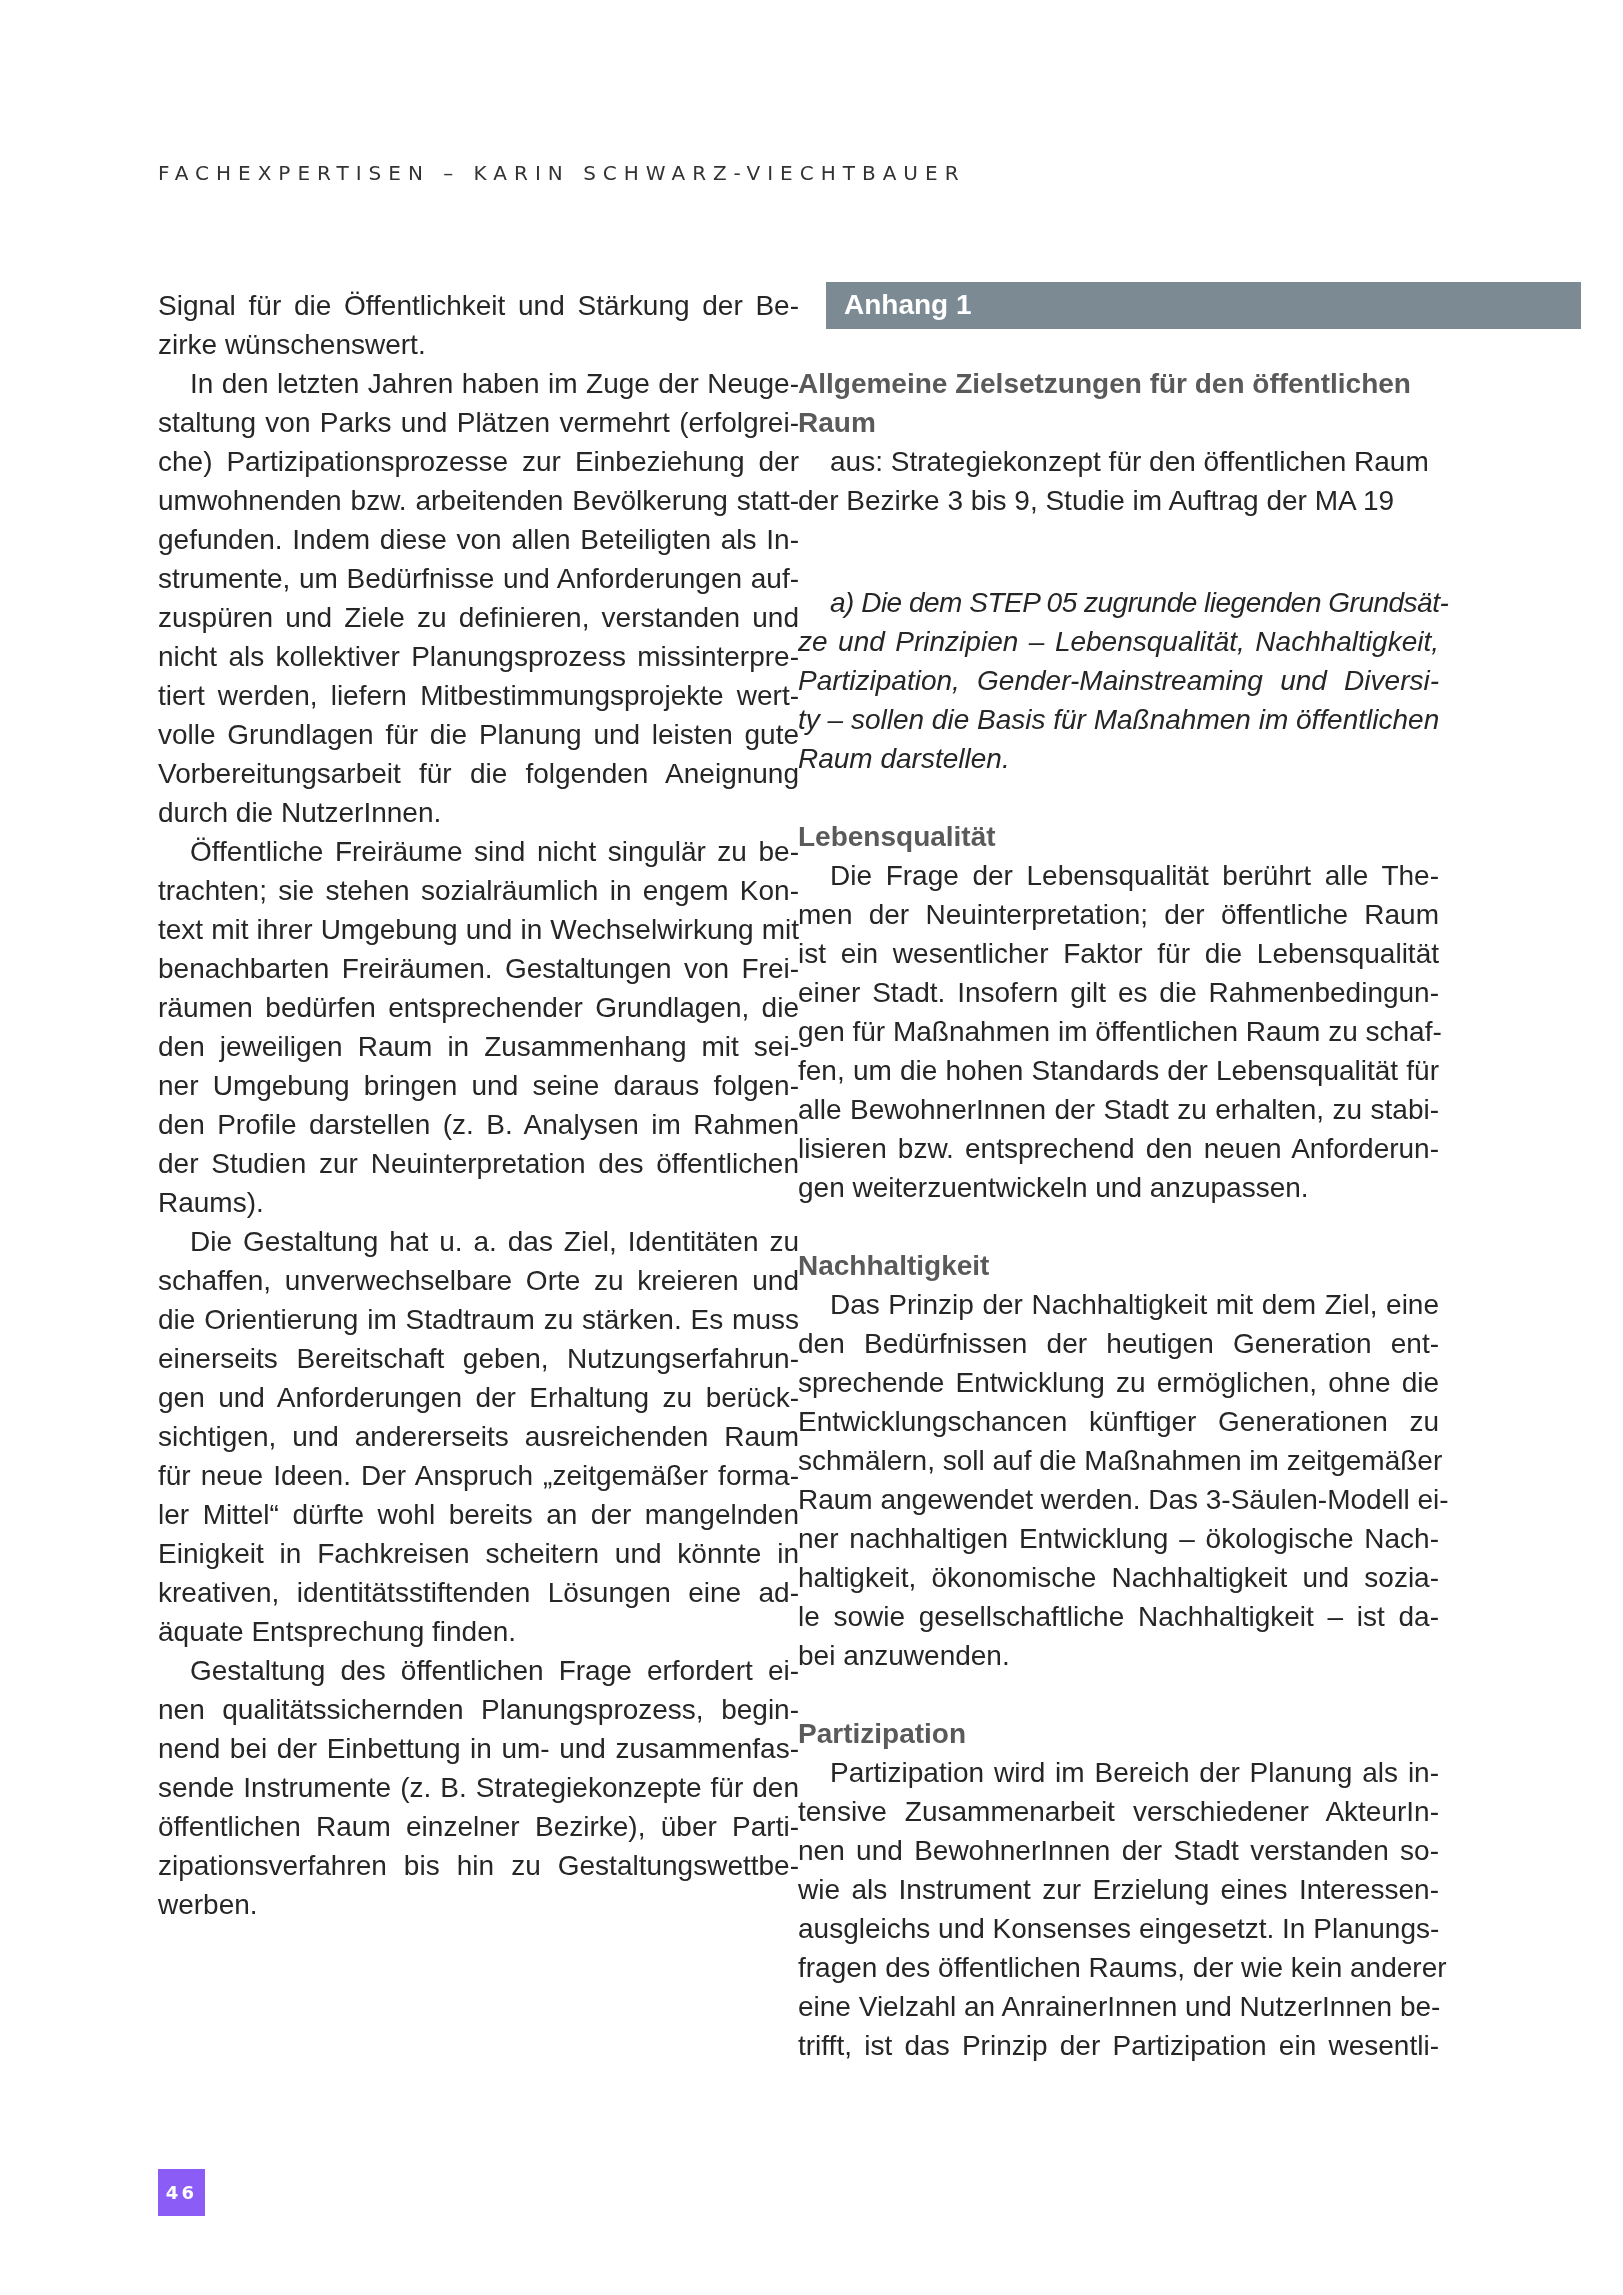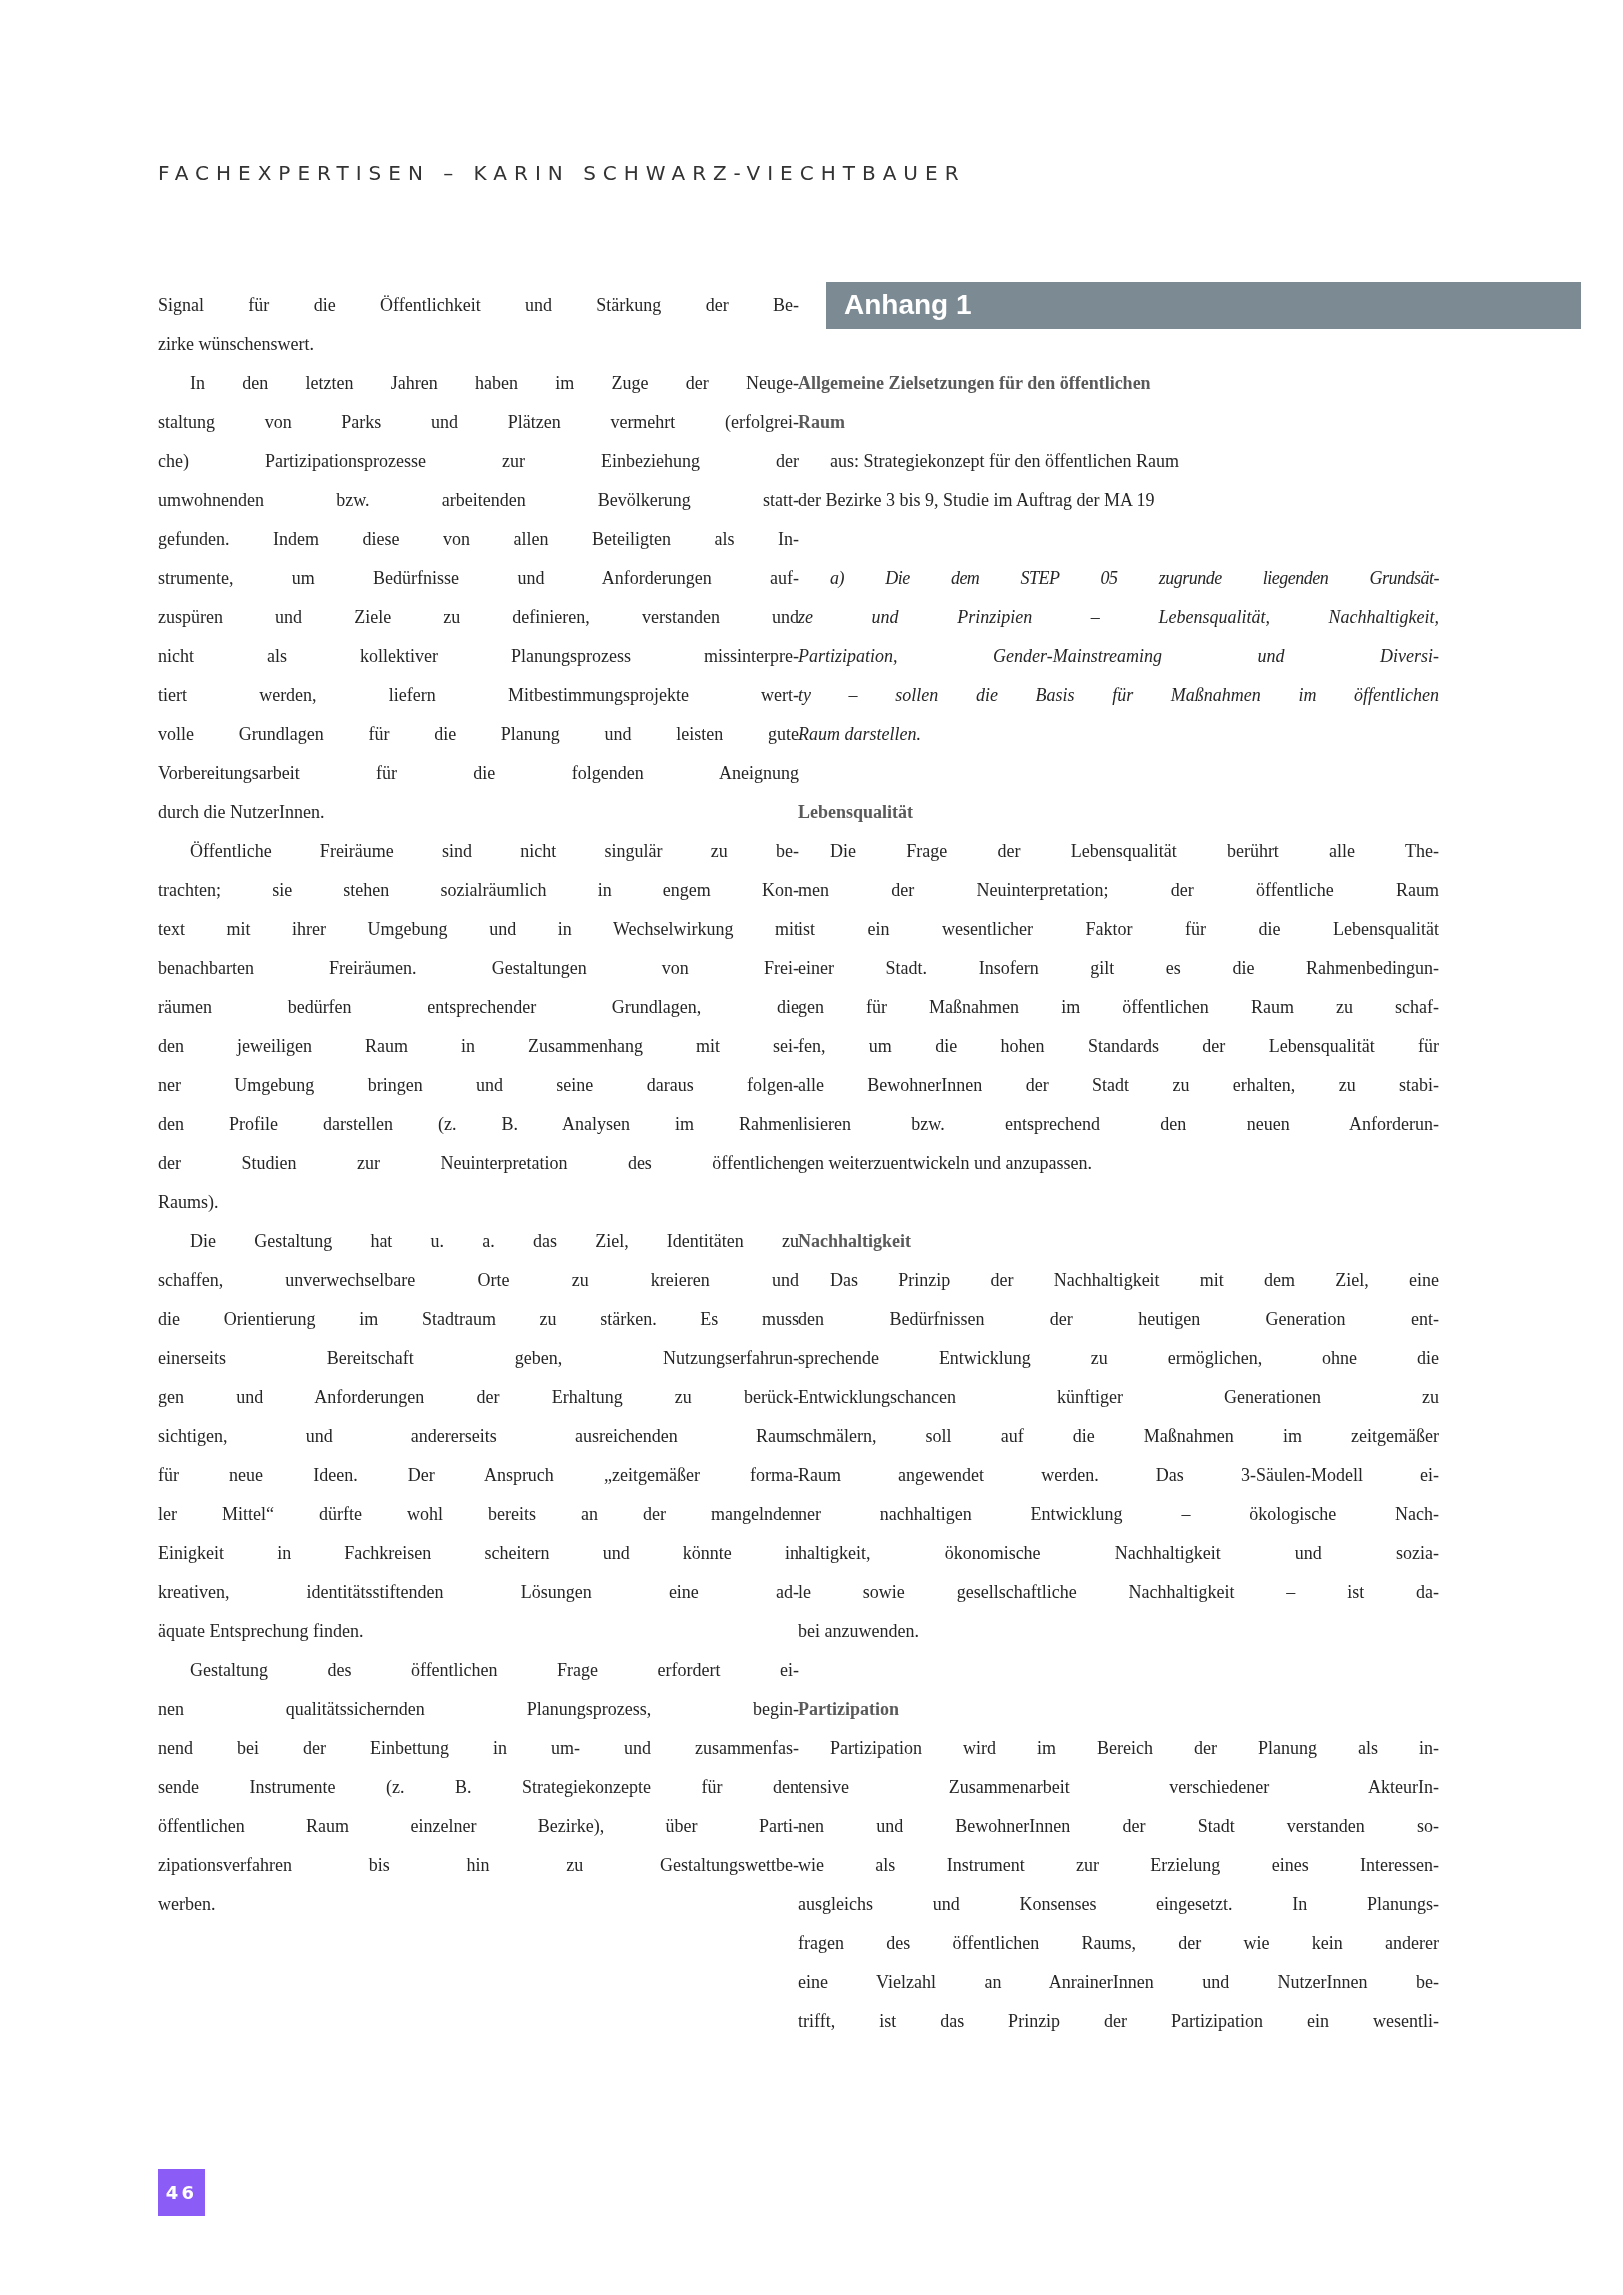--- a/index.html
+++ b/index.html
@@ -7,22 +7,22 @@
     width: 1623px; height: 2295px; position: relative; overflow: hidden;
     font-family: "Liberation Sans", sans-serif; color: #2a2a2a;
   }
   .running-head {
     position: absolute; left: 158px; top: 161px;
     font-size: 20px; letter-spacing: 7px; color: #333333;
     font-family: "DejaVu Sans", sans-serif; white-space: nowrap;
   }
   .col {
     position: absolute; top: 286px;
-    font-family: Liberation Serif, serif;
-    font-size: 18px; line-height: 39px; color: #262626;
+    font-family: Liberation Sans, sans-serif;
+    font-size: 28px; line-height: 39px; color: #262626;
   }
   .col-left { left: 158px; width: 641px; }
   .col-right { left: 798px; width: 641px; }
   .line { display: block; white-space: nowrap; text-align: justify; text-align-last: justify; transform-origin: left; }
   .line.last { text-align-last: left; }
   .indent { padding-left: 32px; }
   .anhang-bar {
     position: absolute; left: 826px; top: 282px; width: 755px; height: 47px;
     background: #7c8a94;
   }
@@ -113,21 +113,21 @@
   <div>
     <span class="line last heading">Allgemeine Zielsetzungen für den öffentlichen</span>
     <span class="line last heading">Raum</span>
   </div>
   <div>
     <span class="line last indent">aus: Strategiekonzept für den öffentlichen Raum</span>
     <span class="line last">der Bezirke 3 bis 9, Studie im Auftrag der MA 19</span>
   </div>
   <span class="gap"></span>
   <div class="italic">
-    <span class="line indent" style="letter-spacing: -0.5px;">a) Die dem STEP 05 zugrunde liegenden Grundsät-</span>
+    <span class="line indent" style="letter-spacing: -0.5px; margin-top: 24px;">a) Die dem STEP 05 zugrunde liegenden Grundsät-</span>
     <span class="line">ze und Prinzipien – Lebensqualität, Nachhaltigkeit,</span>
     <span class="line">Partizipation, Gender-Mainstreaming und Diversi-</span>
     <span class="line">ty – sollen die Basis für Maßnahmen im öffentlichen</span>
     <span class="line last">Raum darstellen.</span>
   </div>
   <span class="gap"></span>
 
   <div>
     <span class="line last heading">Lebensqualität</span>
     <span class="line indent">Die Frage der Lebensqualität berührt alle The-</span>

